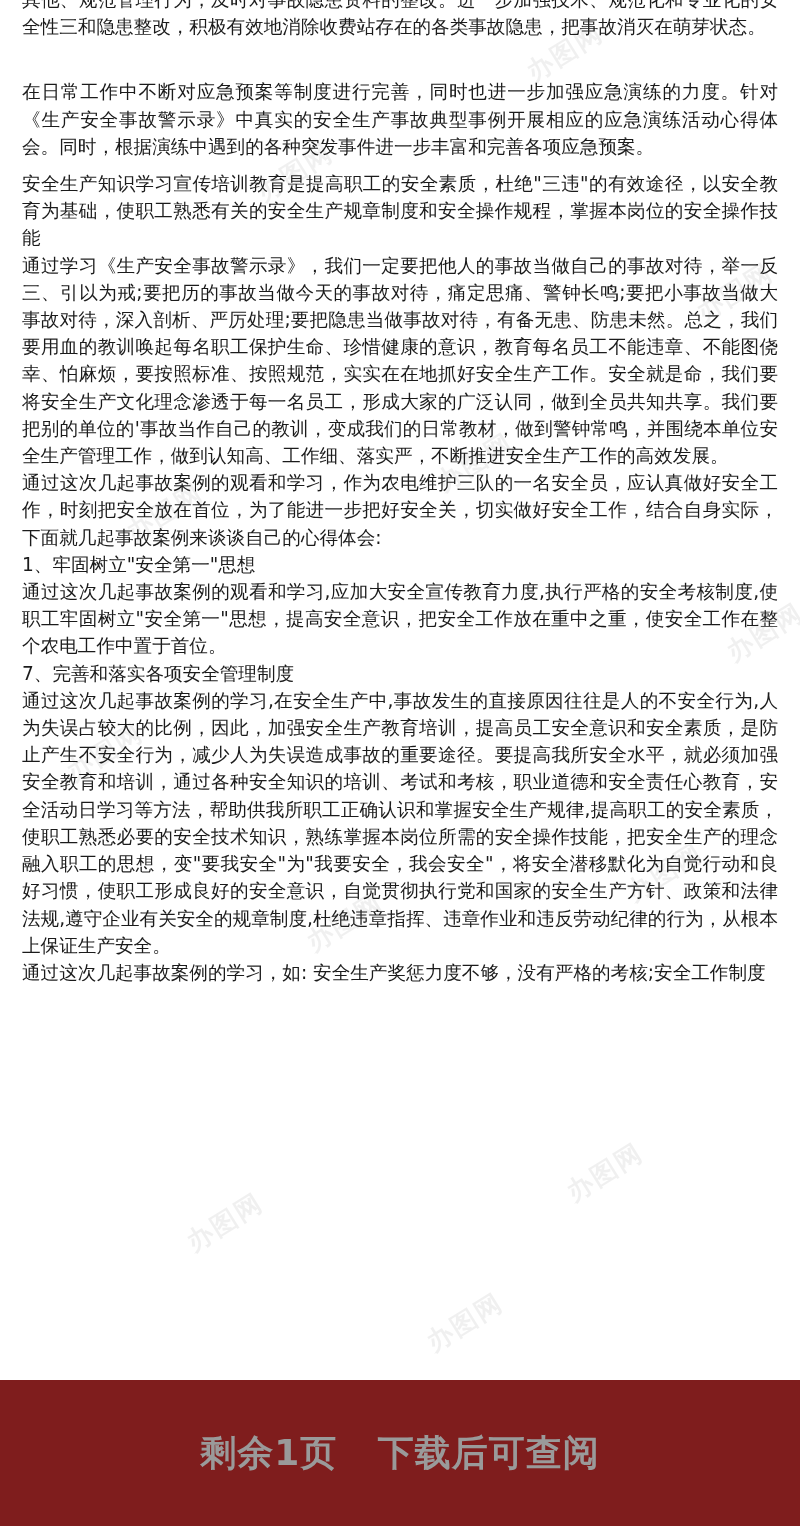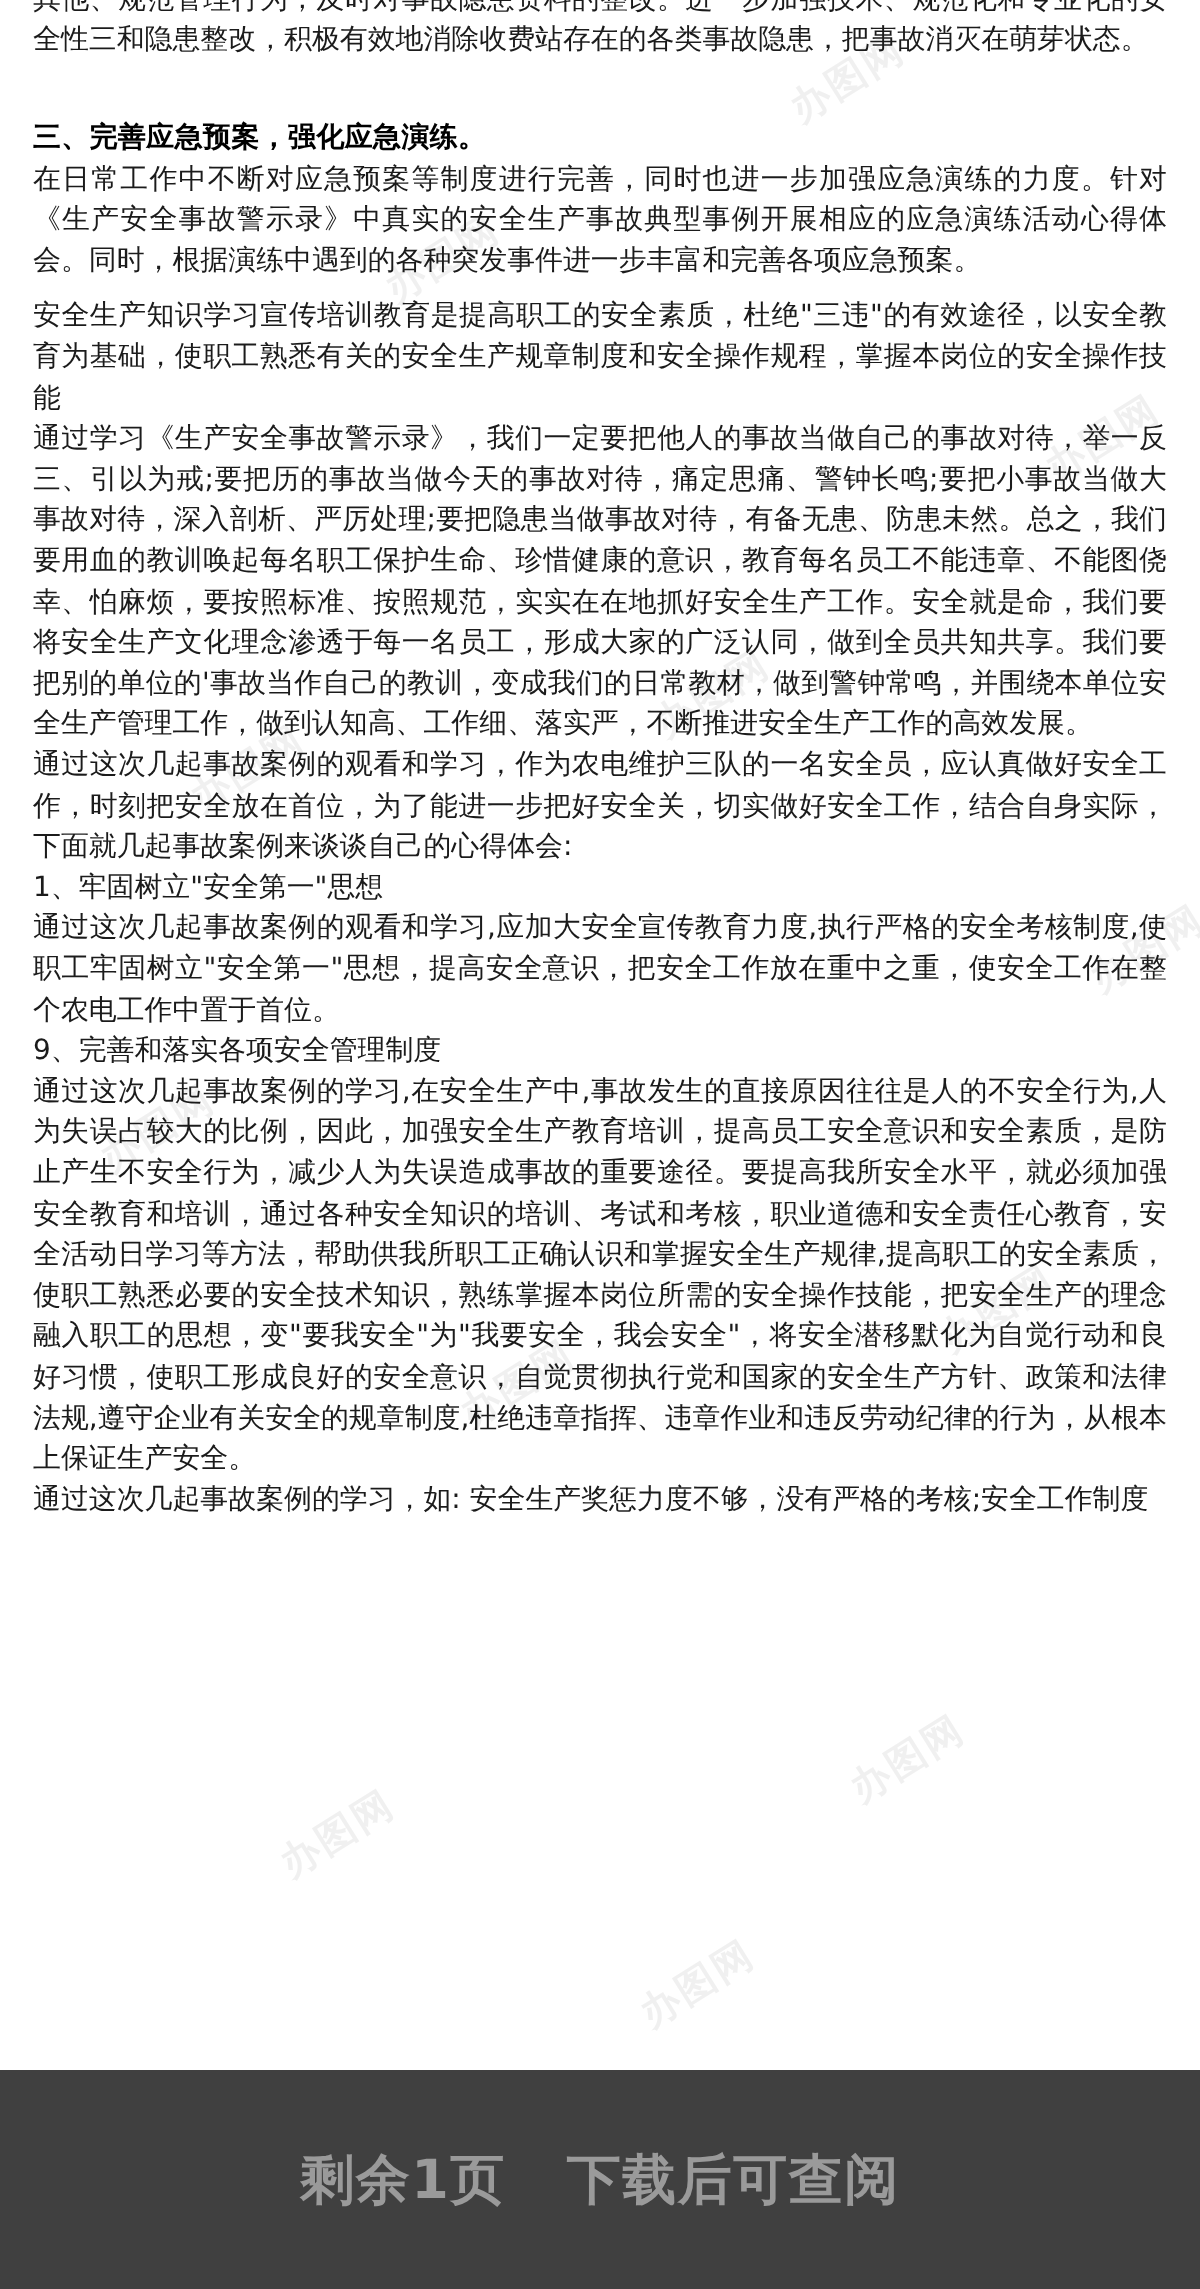--- a/index.html
+++ b/index.html
@@ -86,21 +86,21 @@
   }
 
   
   #footer-promo {
     position: absolute;
     left: 0;
     top: 1380px;
     width: 800px;
     height: 146px;
     z-index: 3;
-    background: #404040;
+    background: #7f1d1d;
     display: flex;
     align-items: center;
     justify-content: center;
   }
   #footer-promo-text {
     font-size: 36px;
     font-weight: 700;
     color: #9a9a9a;
     letter-spacing: 1px;
     font-family: "DejaVu Sans", "Liberation Sans", sans-serif;
@@ -122,29 +122,28 @@
     <div class="wm" style="left: 420px; top: 1330px; transform: rotate(-32deg); opacity: 0.055;">办图网</div>
     <div class="wm" style="left: 720px; top: 640px; transform: rotate(-32deg); opacity: 0.055;">办图网</div>
     <div class="wm" style="left: 250px; top: 180px; transform: rotate(-32deg); opacity: 0.055;">办图网</div>
     <div class="wm" style="left: 520px; top: 60px; transform: rotate(-32deg); opacity: 0.055;">办图网</div>
   </div>
 
 <div id="page">
   <div id="doc-body">
       <p class="para">其他、规范管理行为，及时对事故隐患资料的整改。进一步加强技术、规范化和专业化的安全性三和隐患整改，积极有效地消除收费站存在的各类事故隐患，把事故消灭在萌芽状态。</p>
       <div class="spacer-md"></div>
-      <p class="heading">三、完善应急预案，强化应急演练。</p>
       <p class="para">在日常工作中不断对应急预案等制度进行完善，同时也进一步加强应急演练的力度。针对《生产安全事故警示录》中真实的安全生产事故典型事例开展相应的应急演练活动心得体会。同时，根据演练中遇到的各种突发事件进一步丰富和完善各项应急预案。</p>
       <div class="spacer-sm"></div>
       <p class="para">安全生产知识学习宣传培训教育是提高职工的安全素质，杜绝"三违"的有效途径，以安全教育为基础，使职工熟悉有关的安全生产规章制度和安全操作规程，掌握本岗位的安全操作技能</p>
       <p class="para">通过学习《生产安全事故警示录》，我们一定要把他人的事故当做自己的事故对待，举一反三、引以为戒;要把历的事故当做今天的事故对待，痛定思痛、警钟长鸣;要把小事故当做大事故对待，深入剖析、严厉处理;要把隐患当做事故对待，有备无患、防患未然。总之，我们要用血的教训唤起每名职工保护生命、珍惜健康的意识，教育每名员工不能违章、不能图侥幸、怕麻烦，要按照标准、按照规范，实实在在地抓好安全生产工作。安全就是命，我们要将安全生产文化理念渗透于每一名员工，形成大家的广泛认同，做到全员共知共享。我们要把别的单位的'事故当作自己的教训，变成我们的日常教材，做到警钟常鸣，并围绕本单位安全生产管理工作，做到认知高、工作细、落实严，不断推进安全生产工作的高效发展。</p>
       <p class="para">通过这次几起事故案例的观看和学习，作为农电维护三队的一名安全员，应认真做好安全工作，时刻把安全放在首位，为了能进一步把好安全关，切实做好安全工作，结合自身实际，下面就几起事故案例来谈谈自己的心得体会:</p>
       <p class="para">1、牢固树立"安全第一"思想</p>
       <p class="para">通过这次几起事故案例的观看和学习,应加大安全宣传教育力度,执行严格的安全考核制度,使职工牢固树立"安全第一"思想，提高安全意识，把安全工作放在重中之重，使安全工作在整个农电工作中置于首位。</p>
-      <p class="para">9、完善和落实各项安全管理制度</p>
+      <p class="para">7、完善和落实各项安全管理制度</p>
       <p class="para">通过这次几起事故案例的学习,在安全生产中,事故发生的直接原因往往是人的不安全行为,人为失误占较大的比例，因此，加强安全生产教育培训，提高员工安全意识和安全素质，是防止产生不安全行为，减少人为失误造成事故的重要途径。要提高我所安全水平，就必须加强安全教育和培训，通过各种安全知识的培训、考试和考核，职业道德和安全责任心教育，安全活动日学习等方法，帮助供我所职工正确认识和掌握安全生产规律,提高职工的安全素质，使职工熟悉必要的安全技术知识，熟练掌握本岗位所需的安全操作技能，把安全生产的理念融入职工的思想，变"要我安全"为"我要安全，我会安全"，将安全潜移默化为自觉行动和良好习惯，使职工形成良好的安全意识，自觉贯彻执行党和国家的安全生产方针、政策和法律法规,遵守企业有关安全的规章制度,杜绝违章指挥、违章作业和违反劳动纪律的行为，从根本上保证生产安全。</p>
       <p class="para">通过这次几起事故案例的学习，如: 安全生产奖惩力度不够，没有严格的考核;安全工作制度</p>
     </div>
   <div id="top-clip-mask"></div>
 </div>
 
 <div id="footer-promo">
   <div id="footer-promo-text">剩余1页   下载后可查阅</div>
 </div>
 

